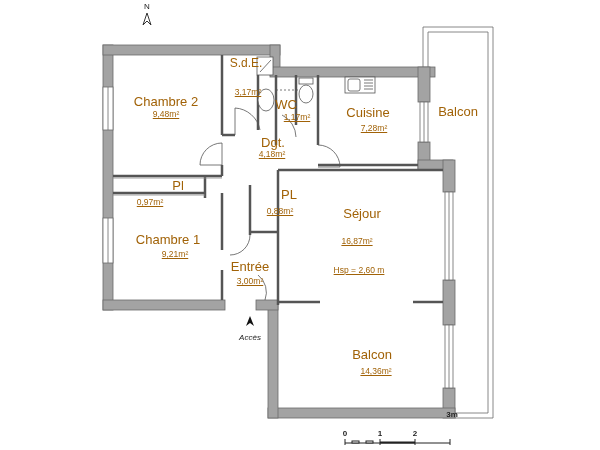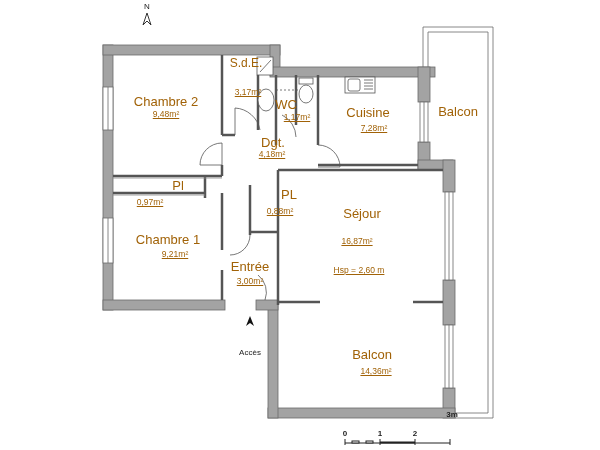--- a/index.html
+++ b/index.html
@@ -6,21 +6,21 @@
   body { width:600px; height:450px; position:relative; overflow:hidden; font-family:"Liberation Sans", sans-serif; color:#222; }
   svg.plan { position:absolute; left:0; top:0; width:600px; height:450px; }
   .lbl { position:absolute; white-space:nowrap; transform:translate(-50%,-50%); color:#a16207; }
   .room-name { font-size:13px; }
   .room-area { font-size:8.5px;text-decoration:underline; }
   .small-name { font-size:13px;padding-left:48px; }
   .compass { position:absolute; left:140px; top:2px; width:14px; text-align:center; }
   .compass .n { font-size:8px; display:block; line-height:9px; }
   .scale-lbl { position:absolute; font-size:8px; font-weight:bold; transform:translateX(-50%); }
   .acces { position:absolute; left:250px; top:312px; width:24px; text-align:center; transform:translateX(-50%); }
-  .acces .txt { font-size:8px; display:block; margin-top:18px; }
+  .acces .txt { font-size:8px; display:block; margin-top:3px;font-style:italic; }
 </style>
 </head>
 <body>
 
 <svg class="plan" viewBox="0 0 600 450">
 
   <g fill="#a3a3a3" stroke="#6a6a6a" stroke-width="0.8">
 
     <rect x="103" y="45" width="10" height="265"></rect>
 

